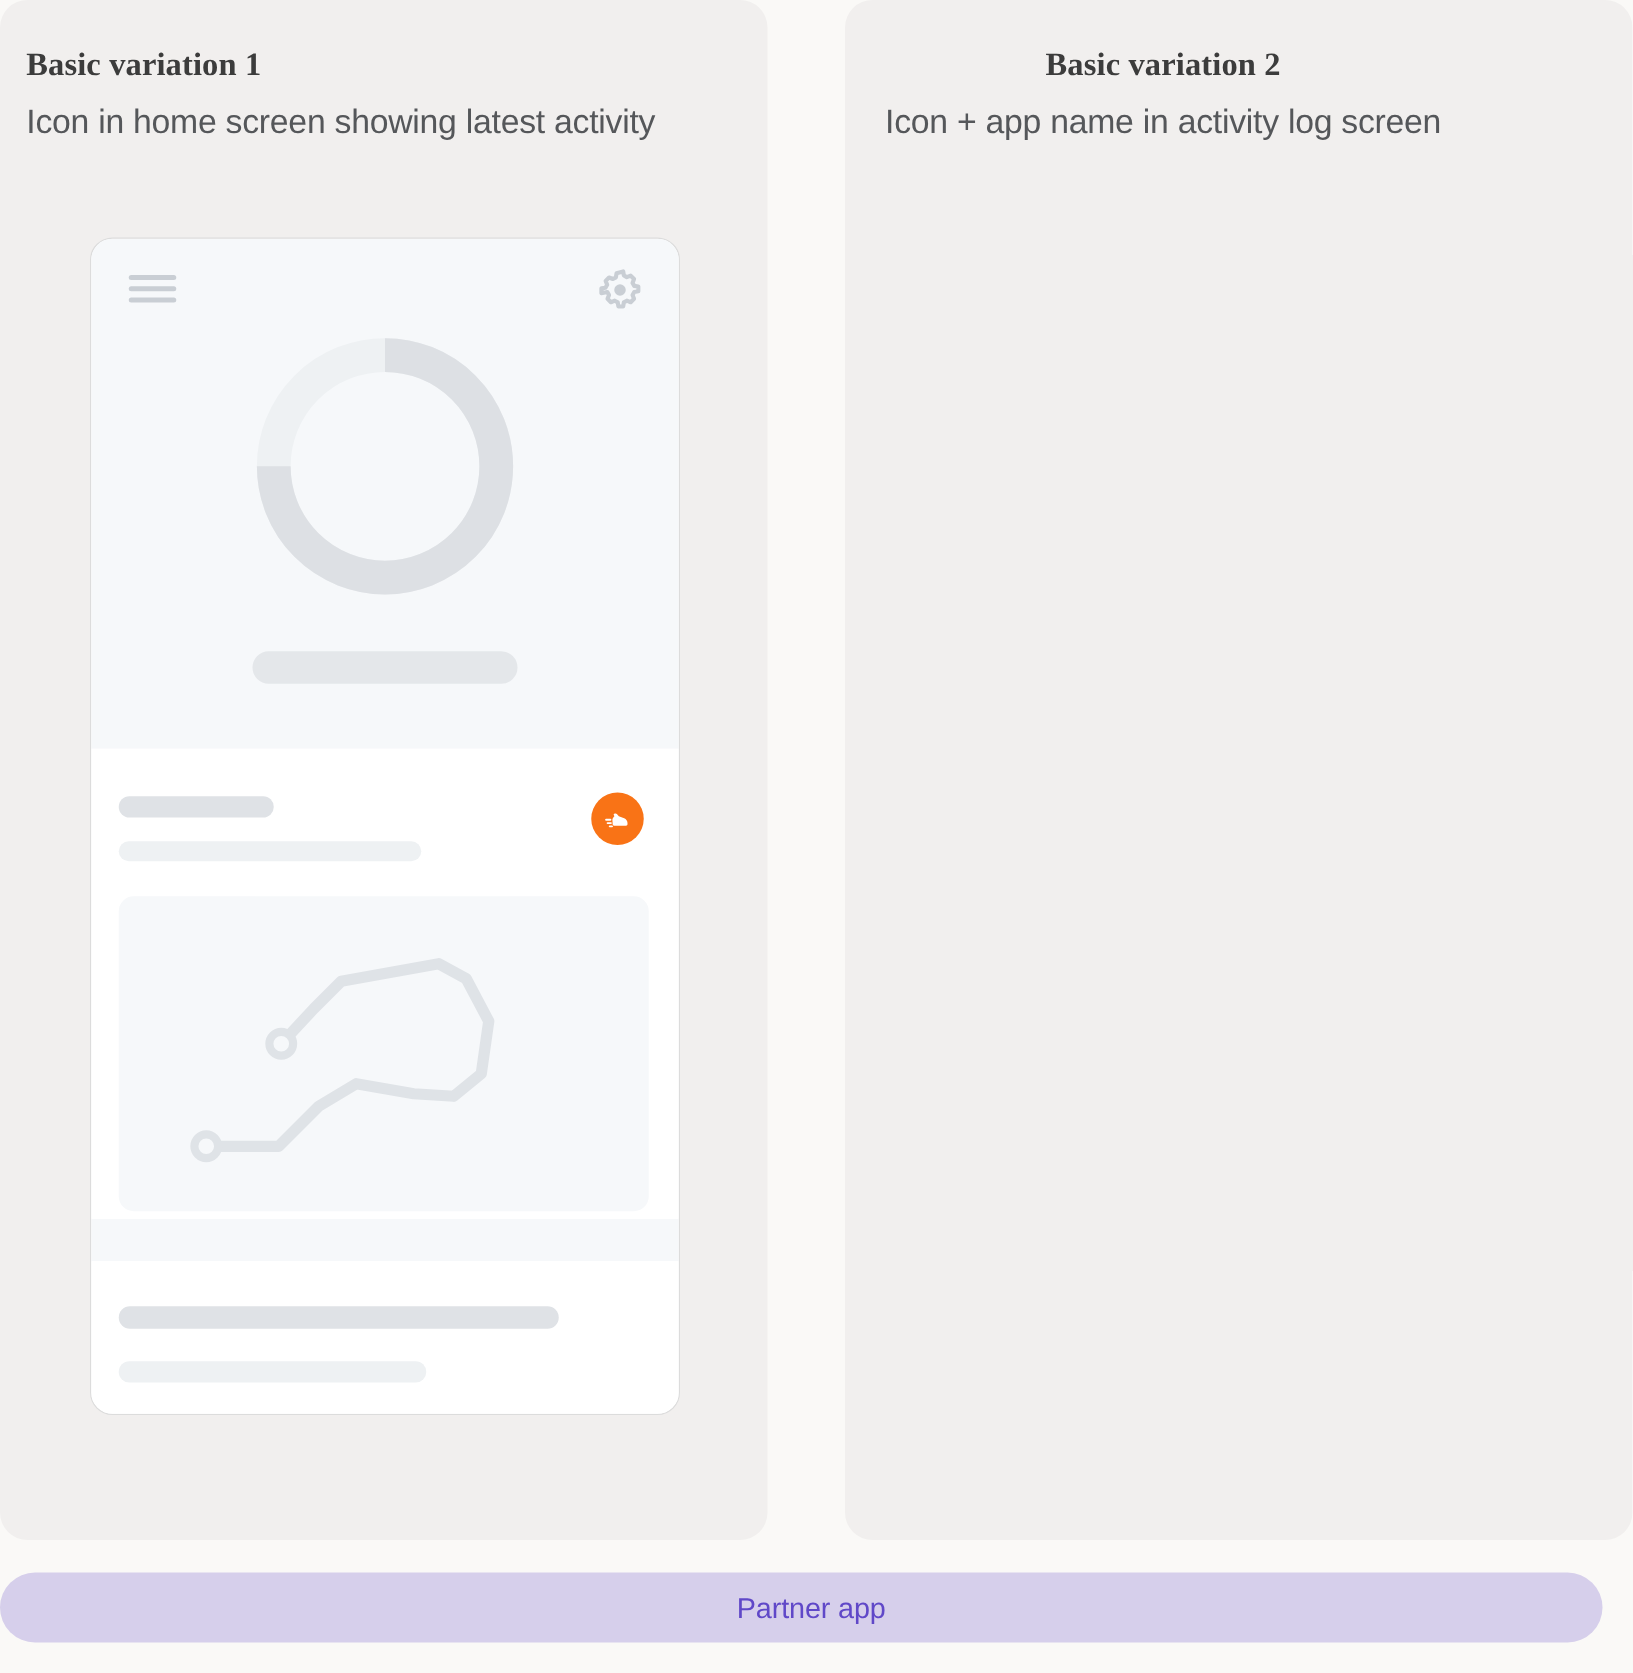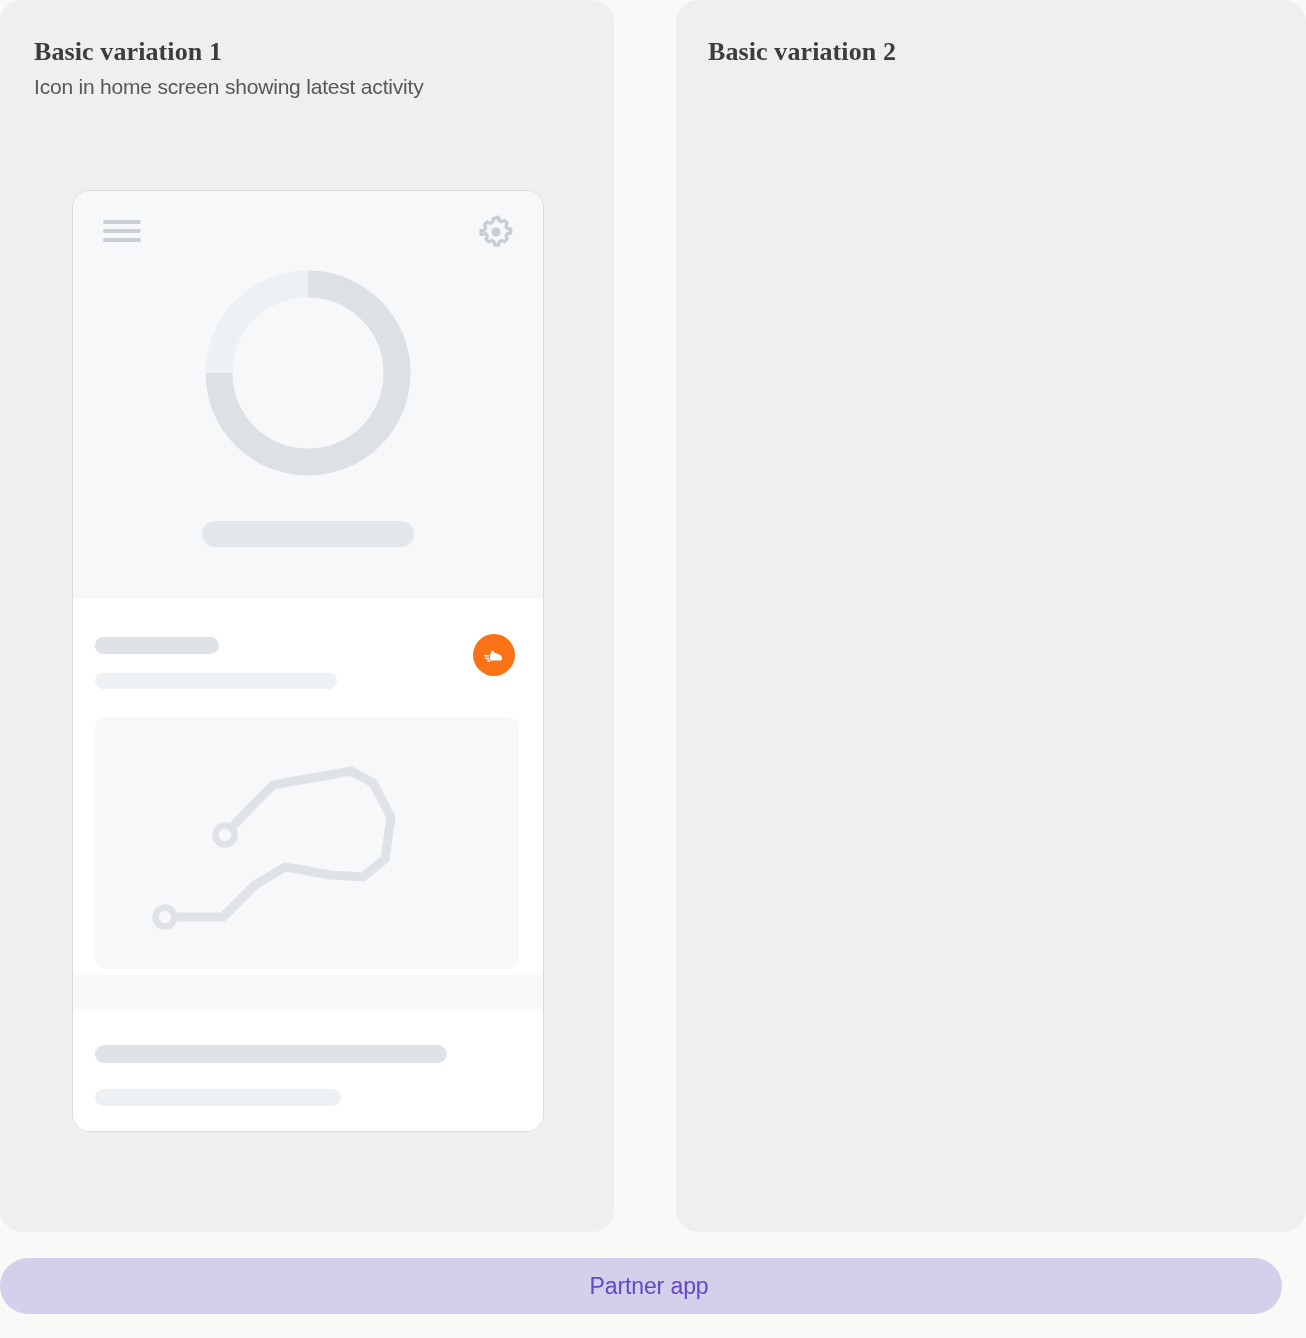--- a/index.html
+++ b/index.html
@@ -23,36 +23,36 @@
   .panel {
     position: absolute;
     background: #f1efee;
     border-radius: 22px;
     top: 0;
     height: 1232px;
   }
   .panel-1 { left: 0;   width: 614px; }
   .panel-2 { left: 676px; width: 630px; text-align: center; }
 
-  .panel-head { position: absolute; left: 34px; top: 36px; }
+  .panel-head { position: absolute; left: 21px; top: 36px; }
   .panel-2 .panel-head { left: 32px; }
 
   .panel-title {
     font-family: "Liberation Serif", serif;
     font-size: 26px;
     font-weight: 700;
     color: #3c3c3c;
     letter-spacing: 0.1px;
     line-height: 32px;
   }
   .panel-sub {
-    font-size: 21px;
+    font-size: 27px;
     color: #55575a;
     line-height: 34px;
-    margin-top: 2px;
+    margin-top: 12px;
     letter-spacing: -0.2px;
   }
 
   
   .phone {
     position: absolute;
     background: #ffffff;
     border: 1px solid #dcdcdc;
     border-radius: 18px;
     overflow: hidden;
@@ -194,20 +194,21 @@
       <div class="v1-bottom">
         <div class="bar v1-bar-3"></div>
         <div class="bar-light v1-bar-4"></div>
       </div>
     </div>
   </div>
 
   <div class="panel panel-2">
     <div class="panel-head">
       <div class="panel-title">Basic variation 2</div>
+      <div class="panel-sub">Icon + app name in activity log screen</div>
     </div>
 
   </div>
 
   <div class="footer">
     <div class="footer-label">Partner app</div>
   </div>
 
 </div>
 

